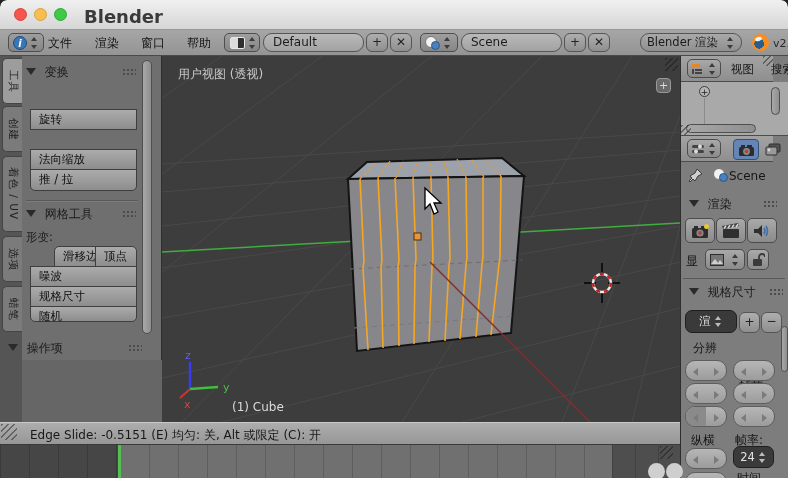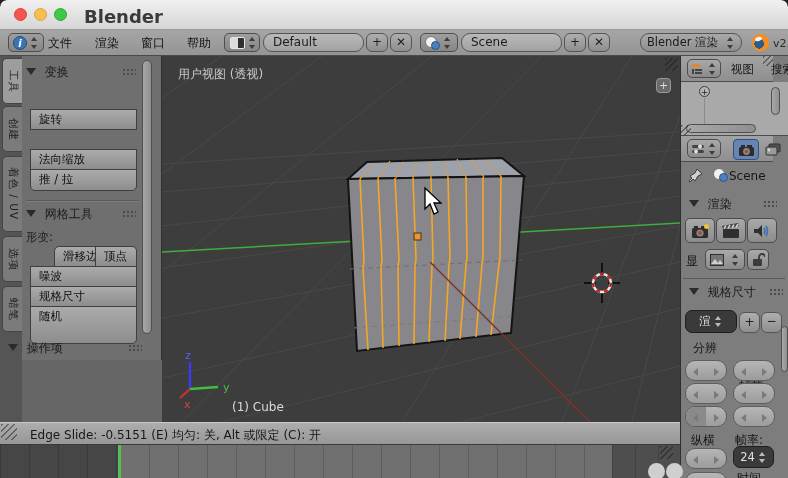--- a/index.html
+++ b/index.html
@@ -190,21 +190,21 @@
       <span>网格工具</span>
     </div>
     <div class="dragdots" style="left:122px;top:154px;"></div>
 
     <div class="phead" style="top:174px;font-size:11.5px;">形变:</div>
 
     <div class="tbtn" style="left:30px;top:190px;width:66px;height:21px;border-radius:5px 0 0 0;margin-left:24px;">滑移边</div>
     <div class="tbtn" style="left:95px;top:190px;width:42px;height:21px;border-radius:0 5px 0 0;">顶点</div>
     <div class="tbtn" style="left:30px;top:210px;width:107px;height:21px;">噪波</div>
     <div class="tbtn" style="left:30px;top:230px;width:107px;height:21px;">规格尺寸</div>
-    <div class="tbtn" style="left:30px;top:250px;width:107px;height:38px;border-radius:0 0 5px 5px;">随机</div>
+    <div class="tbtn" style="left:30px;top:250px;width:107px;height:16px;border-radius:0 0 5px 5px;">随机</div>
 
     <div class="vscroll" style="left:142px;top:4px;width:10px;height:274px;"></div>
 
     <div class="oper-empty"></div>
     <div class="phead" style="top:284px;left:8px;">
       <span class="tri"></span>
       <span>操作项</span>
     </div>
     <div class="dragdots" style="left:128px;top:288px;"></div>
   </div>

